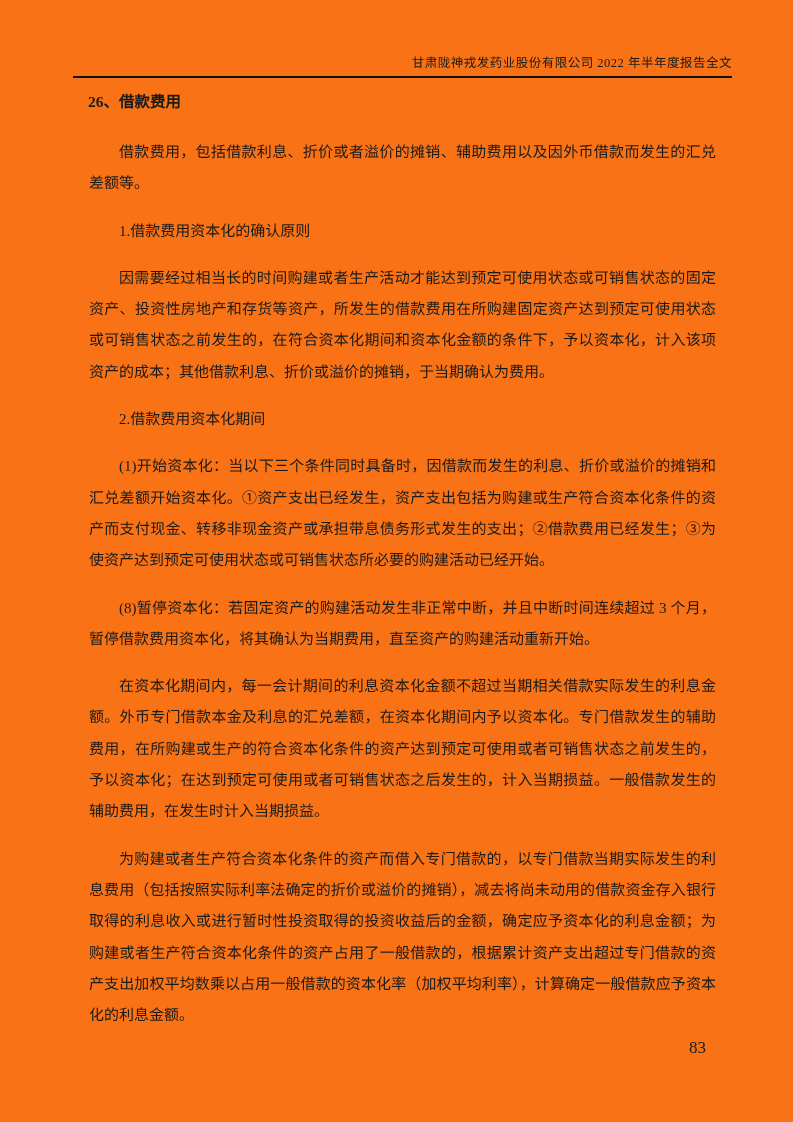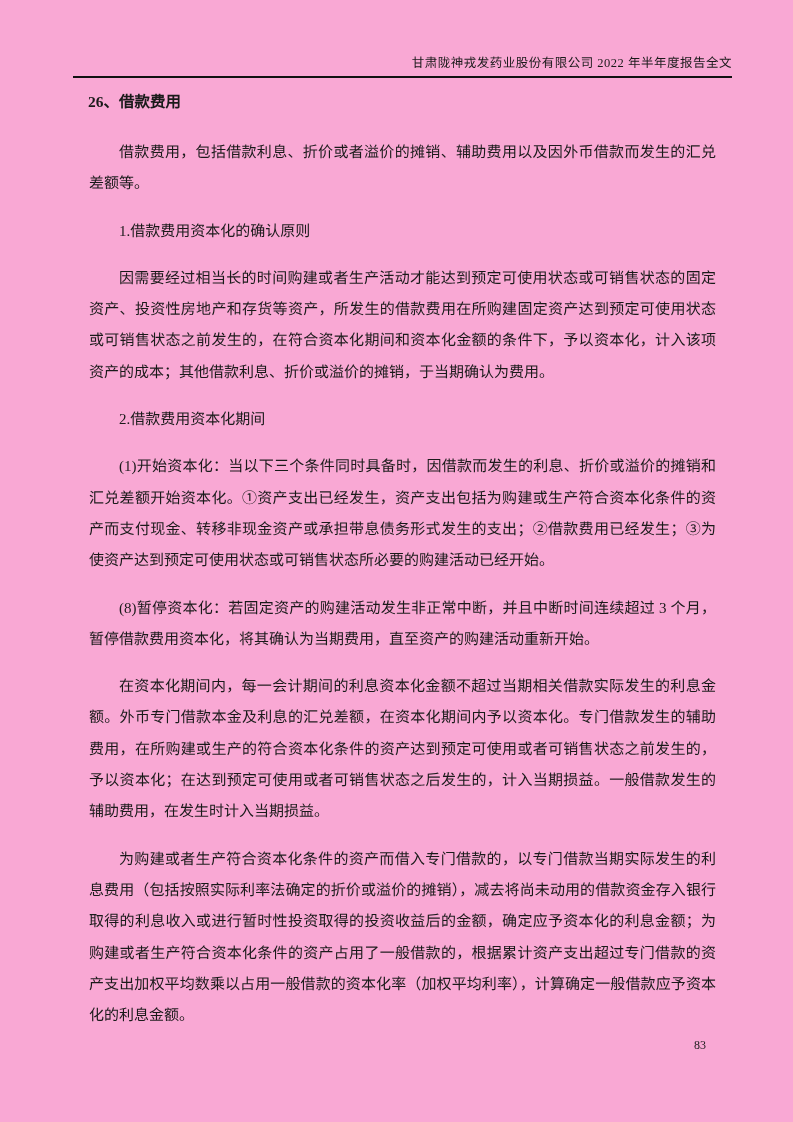--- a/index.html
+++ b/index.html
@@ -4,21 +4,21 @@
 <style>
   html, body {
     margin: 0;
     padding: 0;
     background: #ffffff;
   }
   .page {
     position: relative;
     width: 793px;
     height: 1122px;
-    background: #f9a8d4;
+    background: #f97316;
     font-family: "Liberation Serif", "DejaVu Serif", serif;
     color: #1a1a1a;
     overflow: hidden;
     text-decoration: underline;
   }
   .header {
     position: absolute;
     left: 73px;
     right: 61px;
     top: 0;
@@ -53,21 +53,21 @@
     font-size: 15px;
     line-height: 31.3px;
     text-align: justify;
     text-indent: 2em;
     word-break: break-all;
   }
   .footer {
     position: absolute;
     top: 1038px;
     right: 87px;
-    font-size: 12px;
+    font-size: 17px;
   }
 </style>
 </head>
 <body>
 
 <div class="page">
 
   <div class="header">
     <div class="header-title">甘肃陇神戎发药业股份有限公司 2022 年半年度报告全文</div>
   </div>

